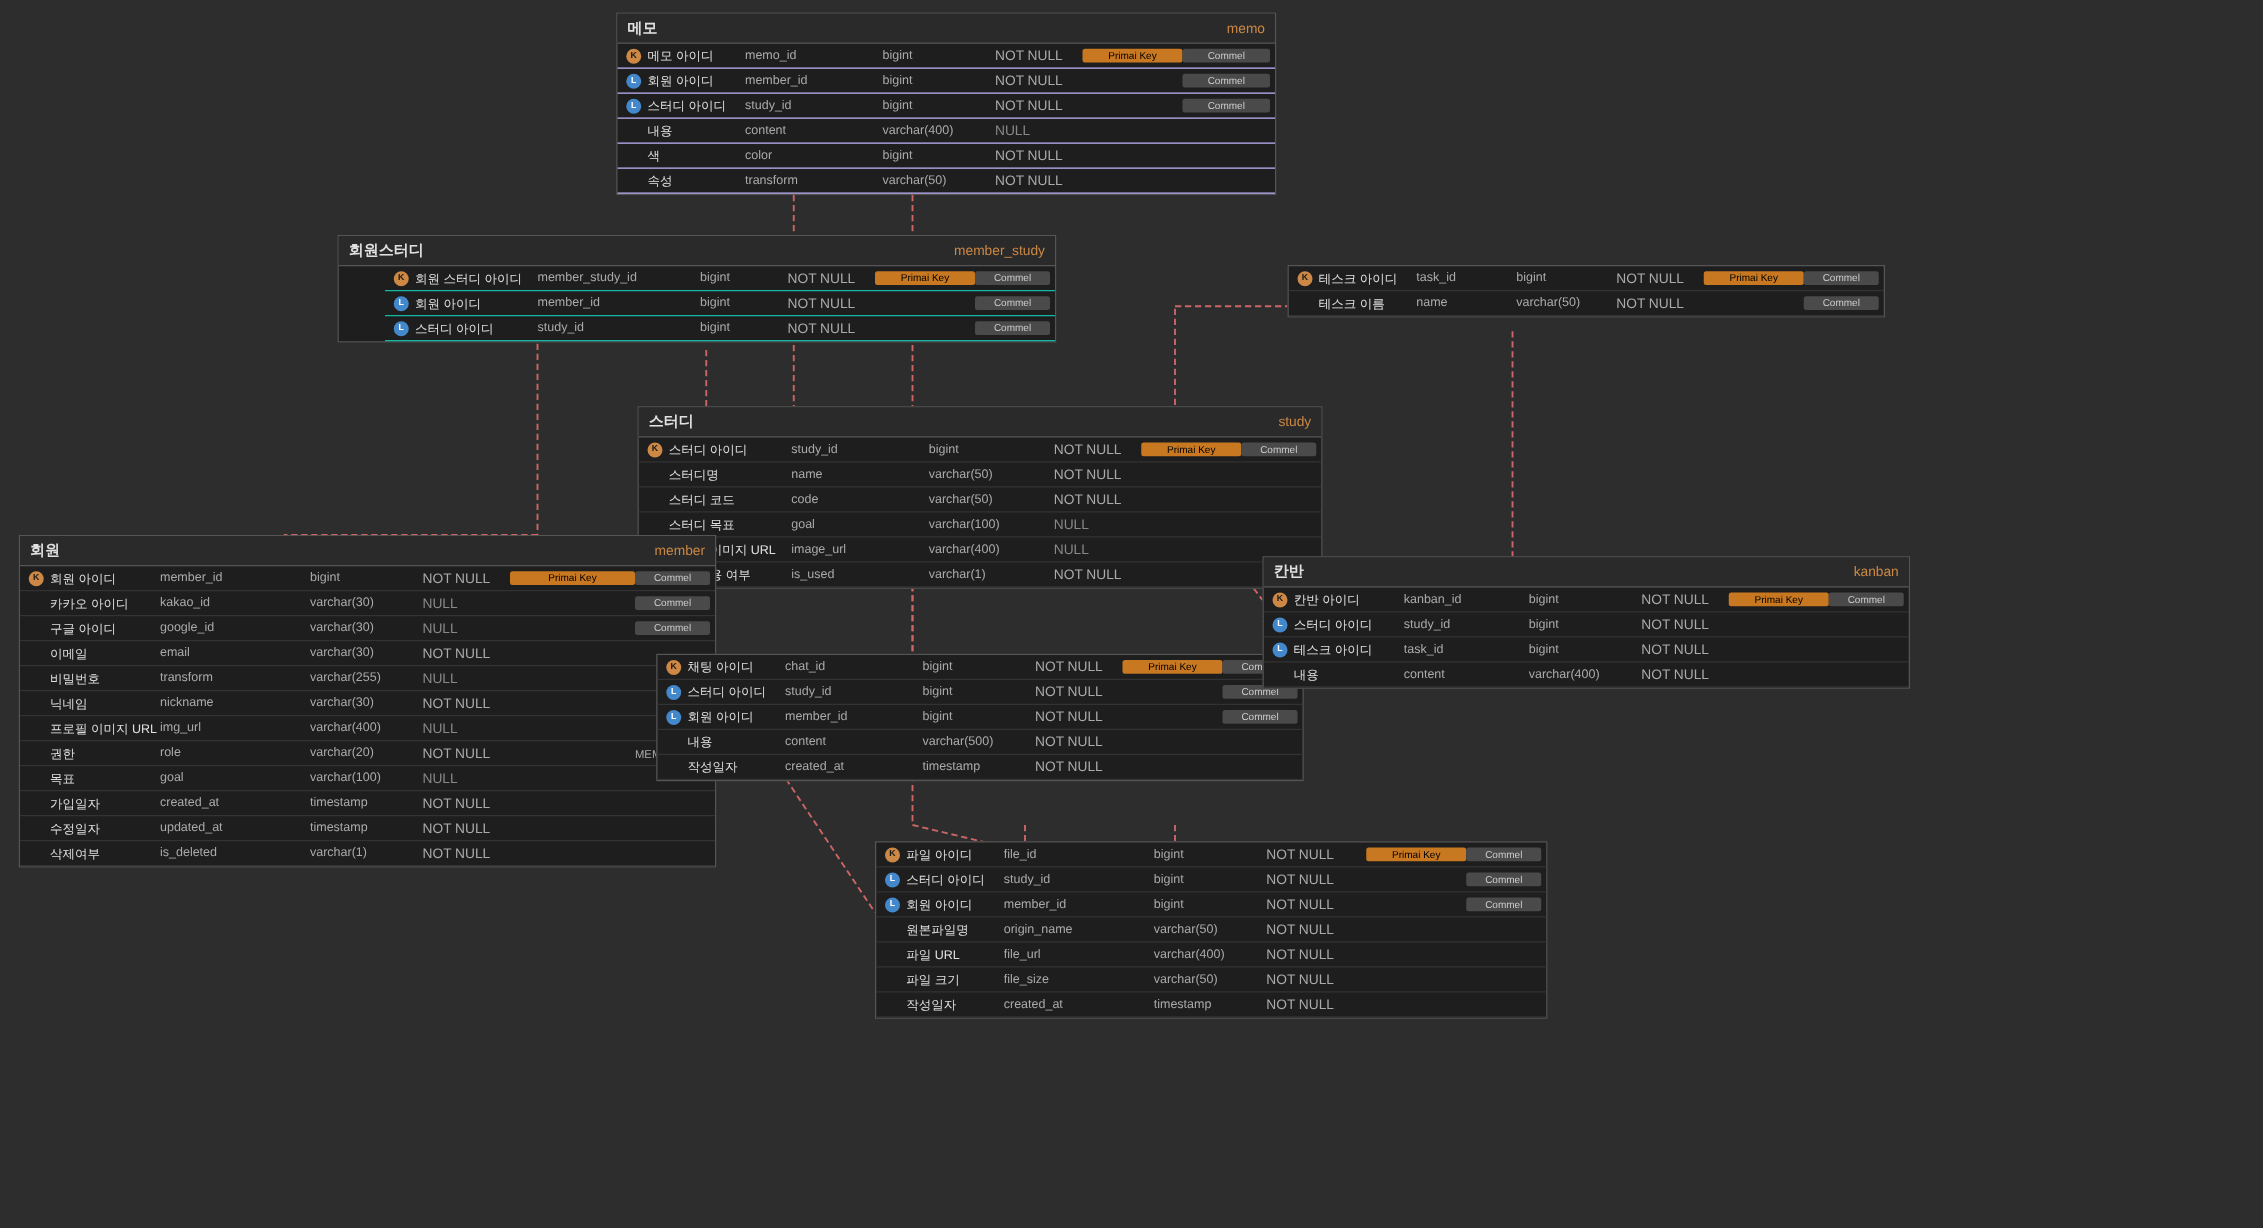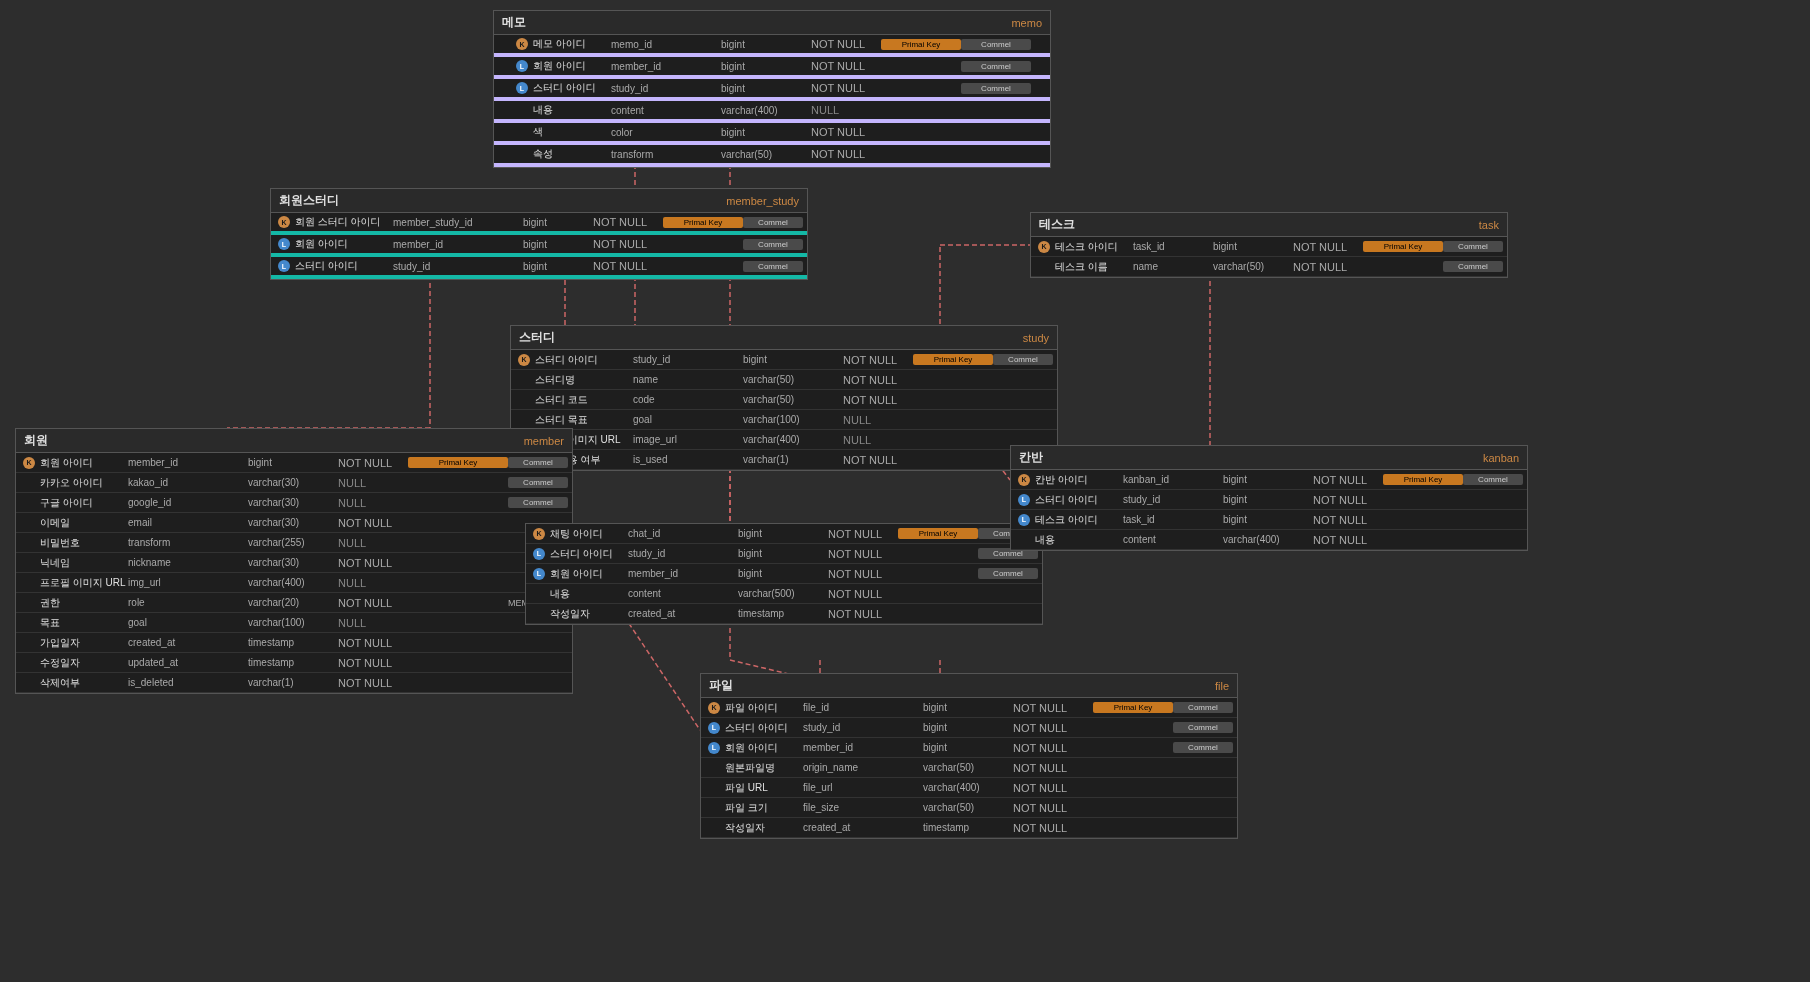--- a/index.html
+++ b/index.html
@@ -97,22 +97,22 @@
       justify-content: center;
       font-size: 7px;
       color: white;
       font-weight: bold;
     }
 
     .table-row-grid-memo {
       display: grid;
       grid-template-columns: 18px 80px 110px 90px 70px 80px 70px;
       align-items: center;
-      padding: 2px 19px;
-      border-bottom: 4px solid #c4b5fd;
+      padding: 2px 4px;
+      border-bottom: 1px solid #c4b5fd;
       min-height: 20px;
     }
     .table-row-grid-member {
       display: grid;
       grid-template-columns: 18px 90px 120px 90px 70px 100px 60px;
       align-items: center;
       padding: 2px 4px;
       border-bottom: 1px solid #333;
       min-height: 20px;
     }
@@ -122,22 +122,23 @@
       align-items: center;
       padding: 2px 4px;
       border-bottom: 1px solid #333;
       min-height: 20px;
     }
     .table-row-grid-ms {
       display: grid;
       grid-template-columns: 18px 100px 130px 70px 70px 80px 60px;
       align-items: center;
       padding: 2px 4px;
-      border-bottom: 4px solid #14b8a6;
+      border-bottom: 1px solid #14b8a6;
       min-height: 20px;
+      margin-left: 37px;
     }
     .table-row-grid-chat {
       display: grid;
       grid-template-columns: 18px 80px 110px 90px 70px 80px 60px;
       align-items: center;
       padding: 2px 4px;
       border-bottom: 1px solid #333;
       min-height: 20px;
     }
     .table-row-grid-task {
@@ -560,24 +561,20 @@
       <div class="col-kr">작성일자</div>
       <div class="col-en">created_at</div>
       <div class="col-type">timestamp</div>
       <div class="notnull-val">NOT NULL</div>
       <div></div>
         <div></div>
     </div>
   </div>
 
   <div class="db-table" style="left:1030px; top:212px; min-width:370px;">
-    <div class="table-header">
-      <span class="table-title-kr">테스크</span>
-      <span class="table-title-en">task</span>
-    </div>
     <div class="table-row-grid-task highlight">
       <div class="col-icon">
           <span class="icon-key">K</span>
         </div>
       <div class="col-kr">테스크 아이디</div>
       <div class="col-en">task_id</div>
       <div class="col-type">bigint</div>
       <div class="notnull-val">NOT NULL</div>
       <div class="btn-col">Primai Key</div>
       <div class="comment-col">Commel</div>
@@ -636,24 +633,20 @@
       <div class="col-kr">내용</div>
       <div class="col-en">content</div>
       <div class="col-type">varchar(400)</div>
       <div class="notnull-val">NOT NULL</div>
       <div></div>
         <div></div>
     </div>
   </div>
 
   <div class="db-table" style="left:700px; top:673px; min-width:430px;">
-    <div class="table-header">
-      <span class="table-title-kr">파일</span>
-      <span class="table-title-en">file</span>
-    </div>
     <div class="table-row-grid-file highlight">
       <div class="col-icon">
           <span class="icon-key">K</span>
         </div>
       <div class="col-kr">파일 아이디</div>
       <div class="col-en">file_id</div>
       <div class="col-type">bigint</div>
       <div class="notnull-val">NOT NULL</div>
       <div class="btn-col">Primai Key</div>
       <div class="comment-col">Commel</div>

